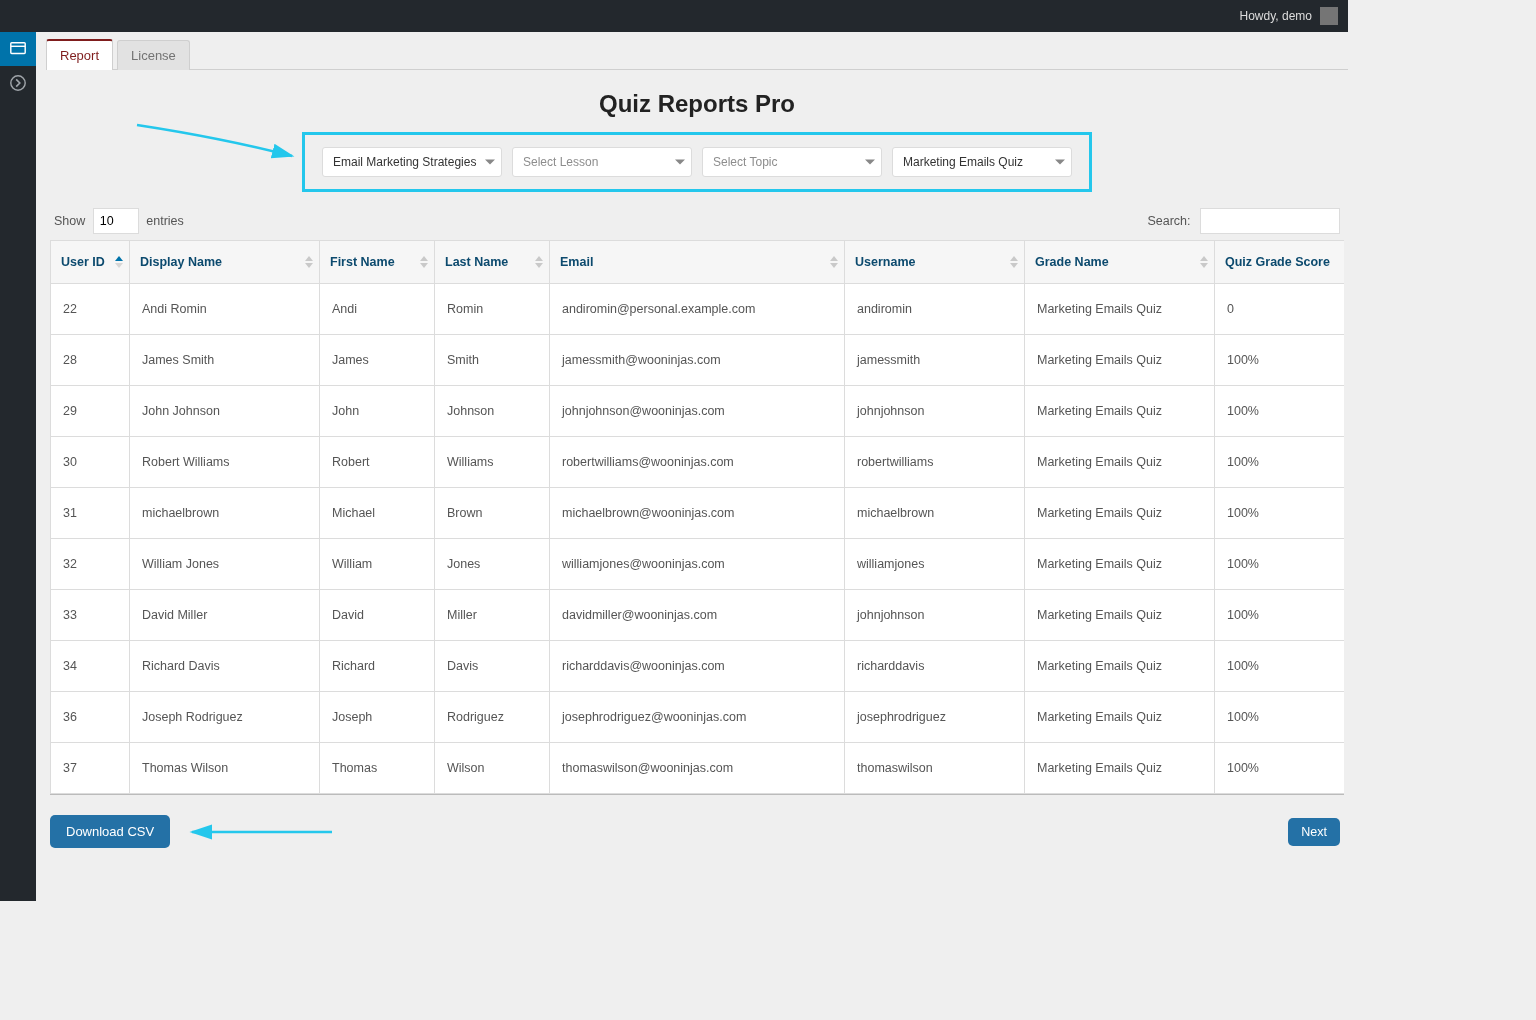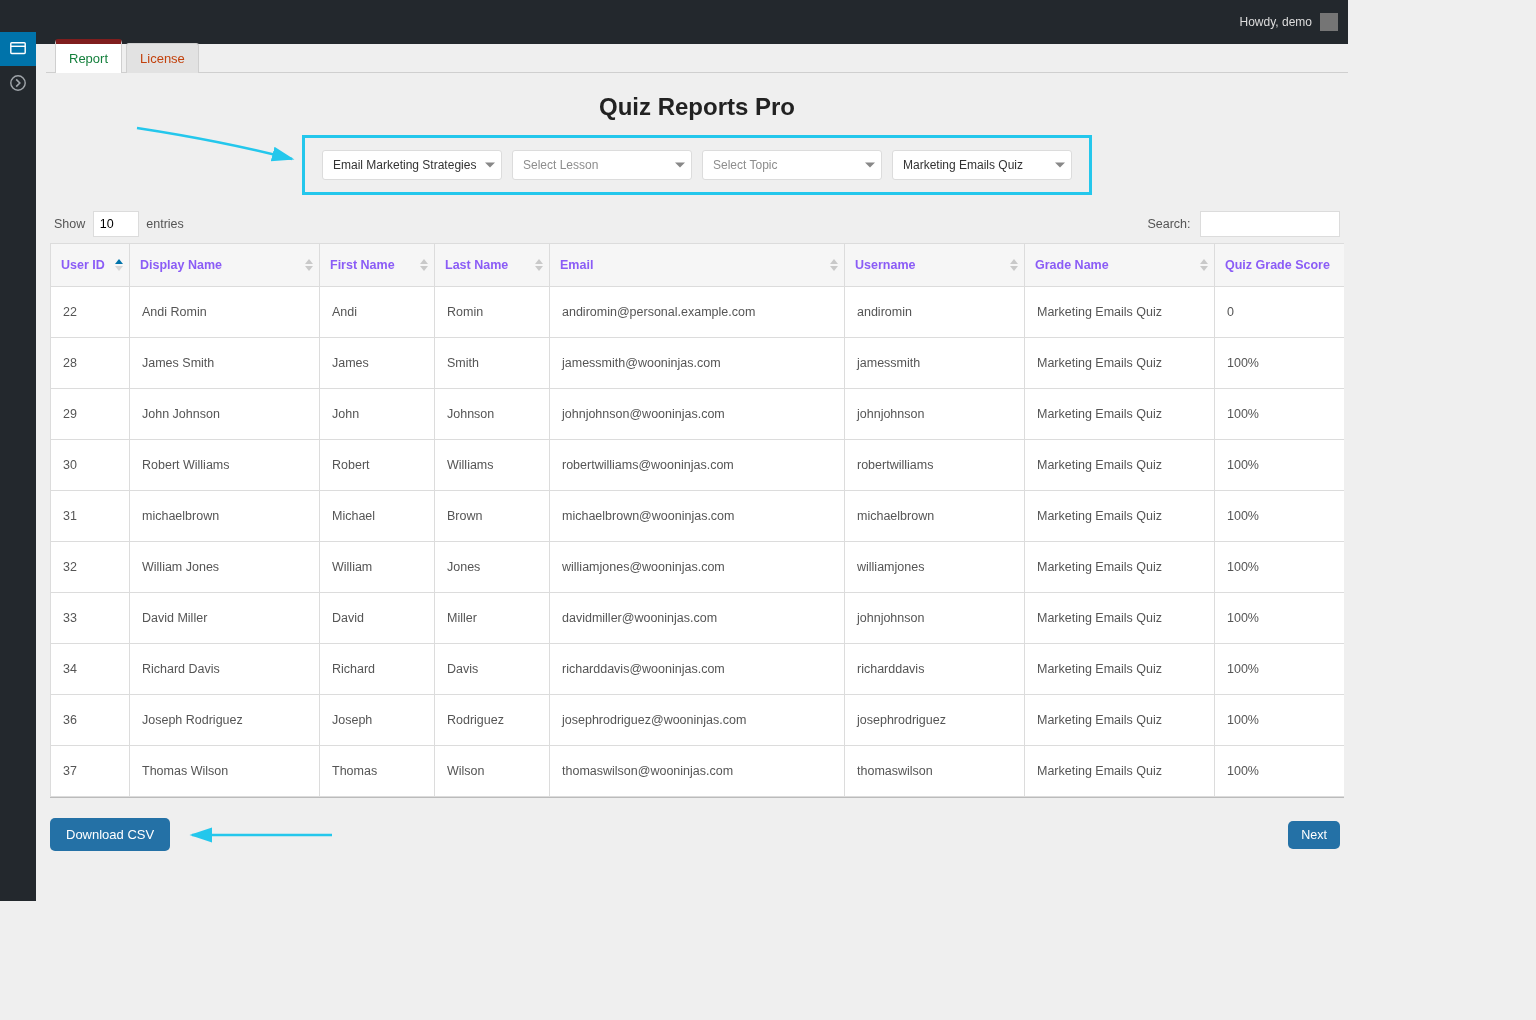--- a/index.html
+++ b/index.html
@@ -26,21 +26,21 @@
     color:var(--text);
     background:var(--bg);
     width:1348px;
     height:901px;
     overflow:hidden;
     position:relative;
   }
 
   
   .adminbar{
-    position:absolute;top:0;left:0;right:0;height:44px;
+    position:absolute;top:0;left:0;right:0;height:32px;
     background:var(--topbar);
     color:#ddd;
     display:flex;justify-content:flex-end;align-items:center;
     padding:0 10px;
     font-size:12px;
     gap:8px;
   }
   .adminbar .avatar{
     width:18px;height:18px;background:#757575;display:inline-block;
   }
@@ -72,31 +72,30 @@
     border-bottom:1px solid #cfcfcf;
   }
   .tab{
     padding:7px 13px;
     background:var(--tab-bg);
     border:1px solid #cfcfcf;
     border-bottom:none;
     border-radius:3px 3px 0 0;
     margin-right:4px;
     cursor:pointer;
-    color:#c2410c;
+    color:#737373;
     font-size:13px;
     position:relative;
     top:1px;
   }
   .tab.active{
     background:#fff;
-    color:#15803d;
-    border-top:5px solid #7f1d1d;
+    color:#7f1d1d;
+    border-top:2px solid #7f1d1d;
     z-index:2;
-    margin-left:9px;
   }
 
   
   .page-title{
     text-align:center;
     font-size:24px;
     color:#222;
     margin:20px 0 14px 0;
     font-weight:600;
   }
@@ -163,21 +162,21 @@
   }
   table{
     border-collapse:separate;
     border-spacing:0;
     width:1320px;
     table-layout:fixed;
     background:#fff;
   }
   thead th{
     background:var(--header-bg);
-    color:#8b5cf6;
+    color:#0c4a6e;
     font-weight:600;
     font-size:12.5px;
     text-align:left;
     padding:14px 10px;
     border-top:1px solid var(--cell-border);
     border-right:1px solid var(--cell-border);
     border-bottom:1px solid var(--cell-border);
     position:relative;
     white-space:nowrap;
   }

